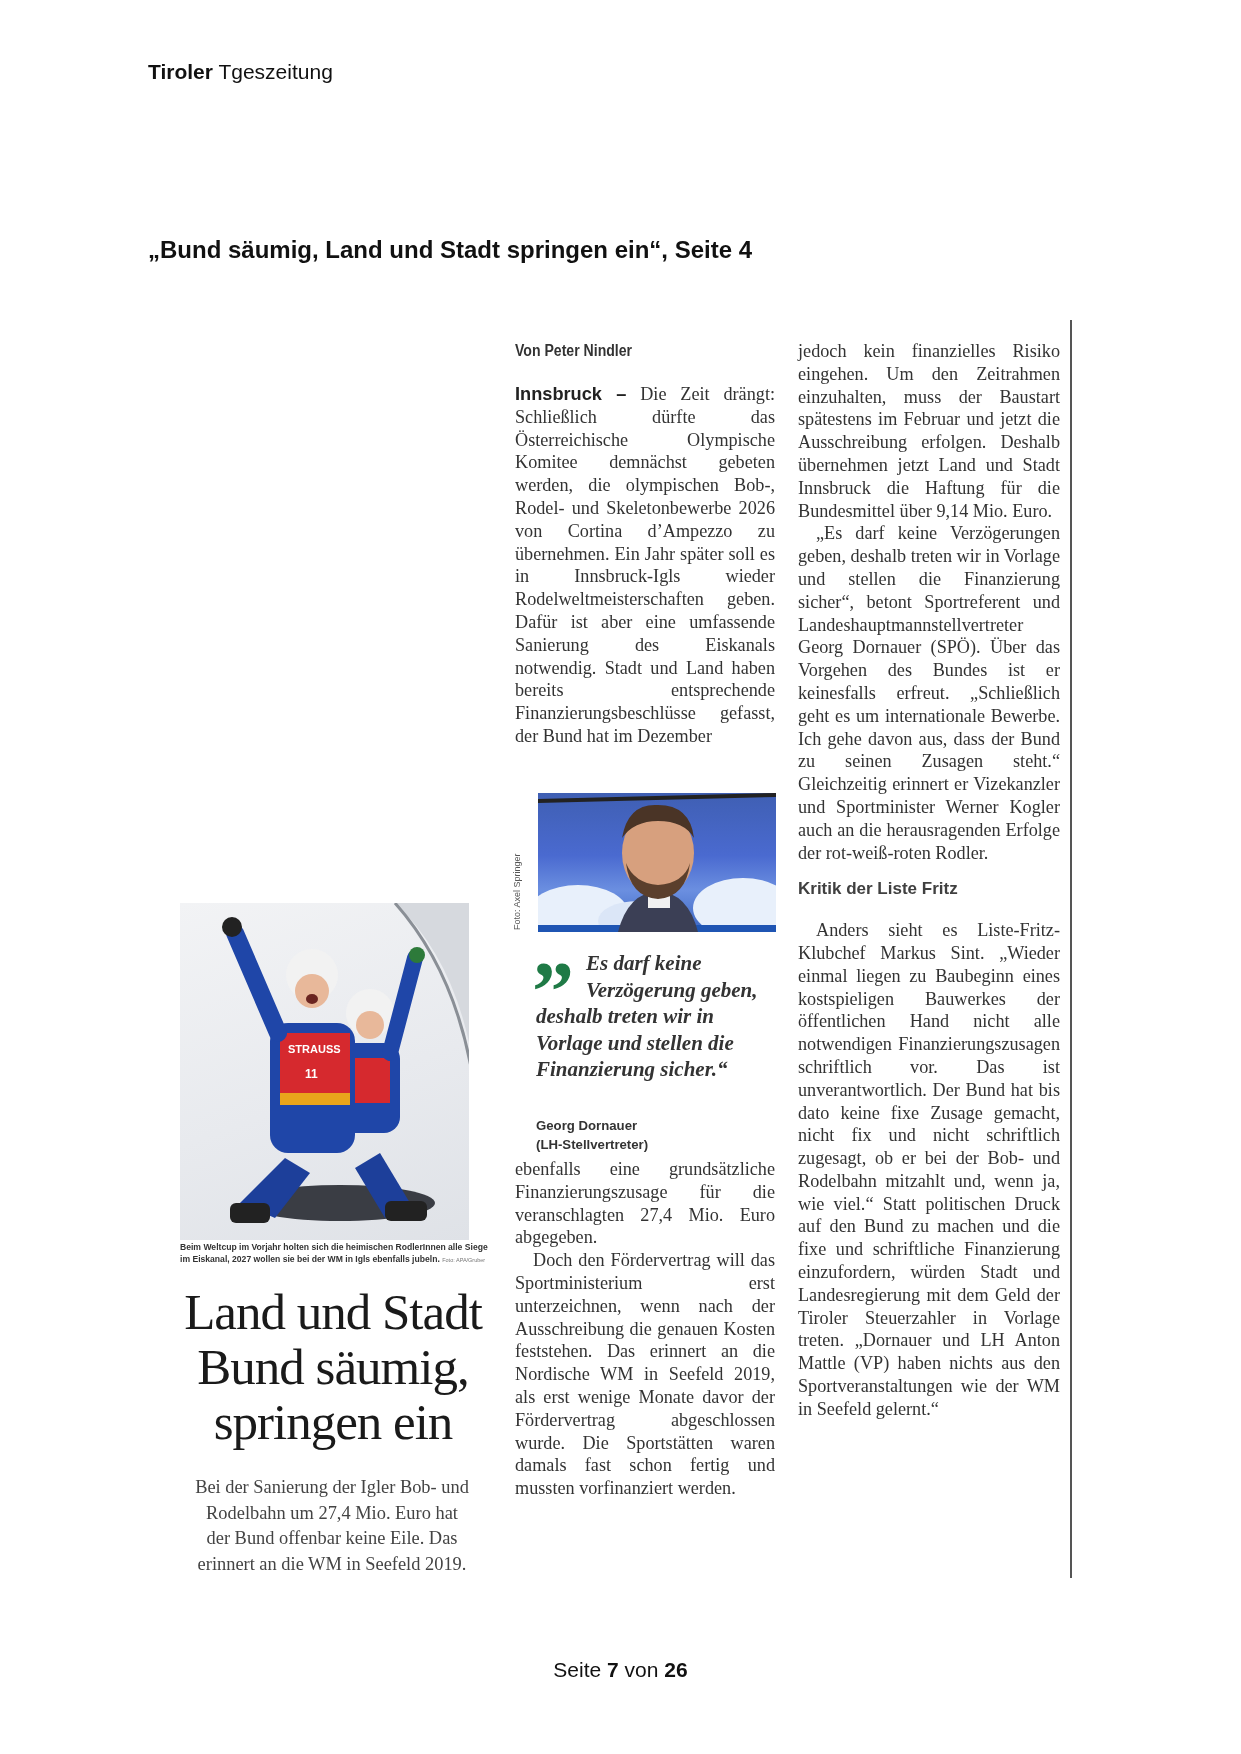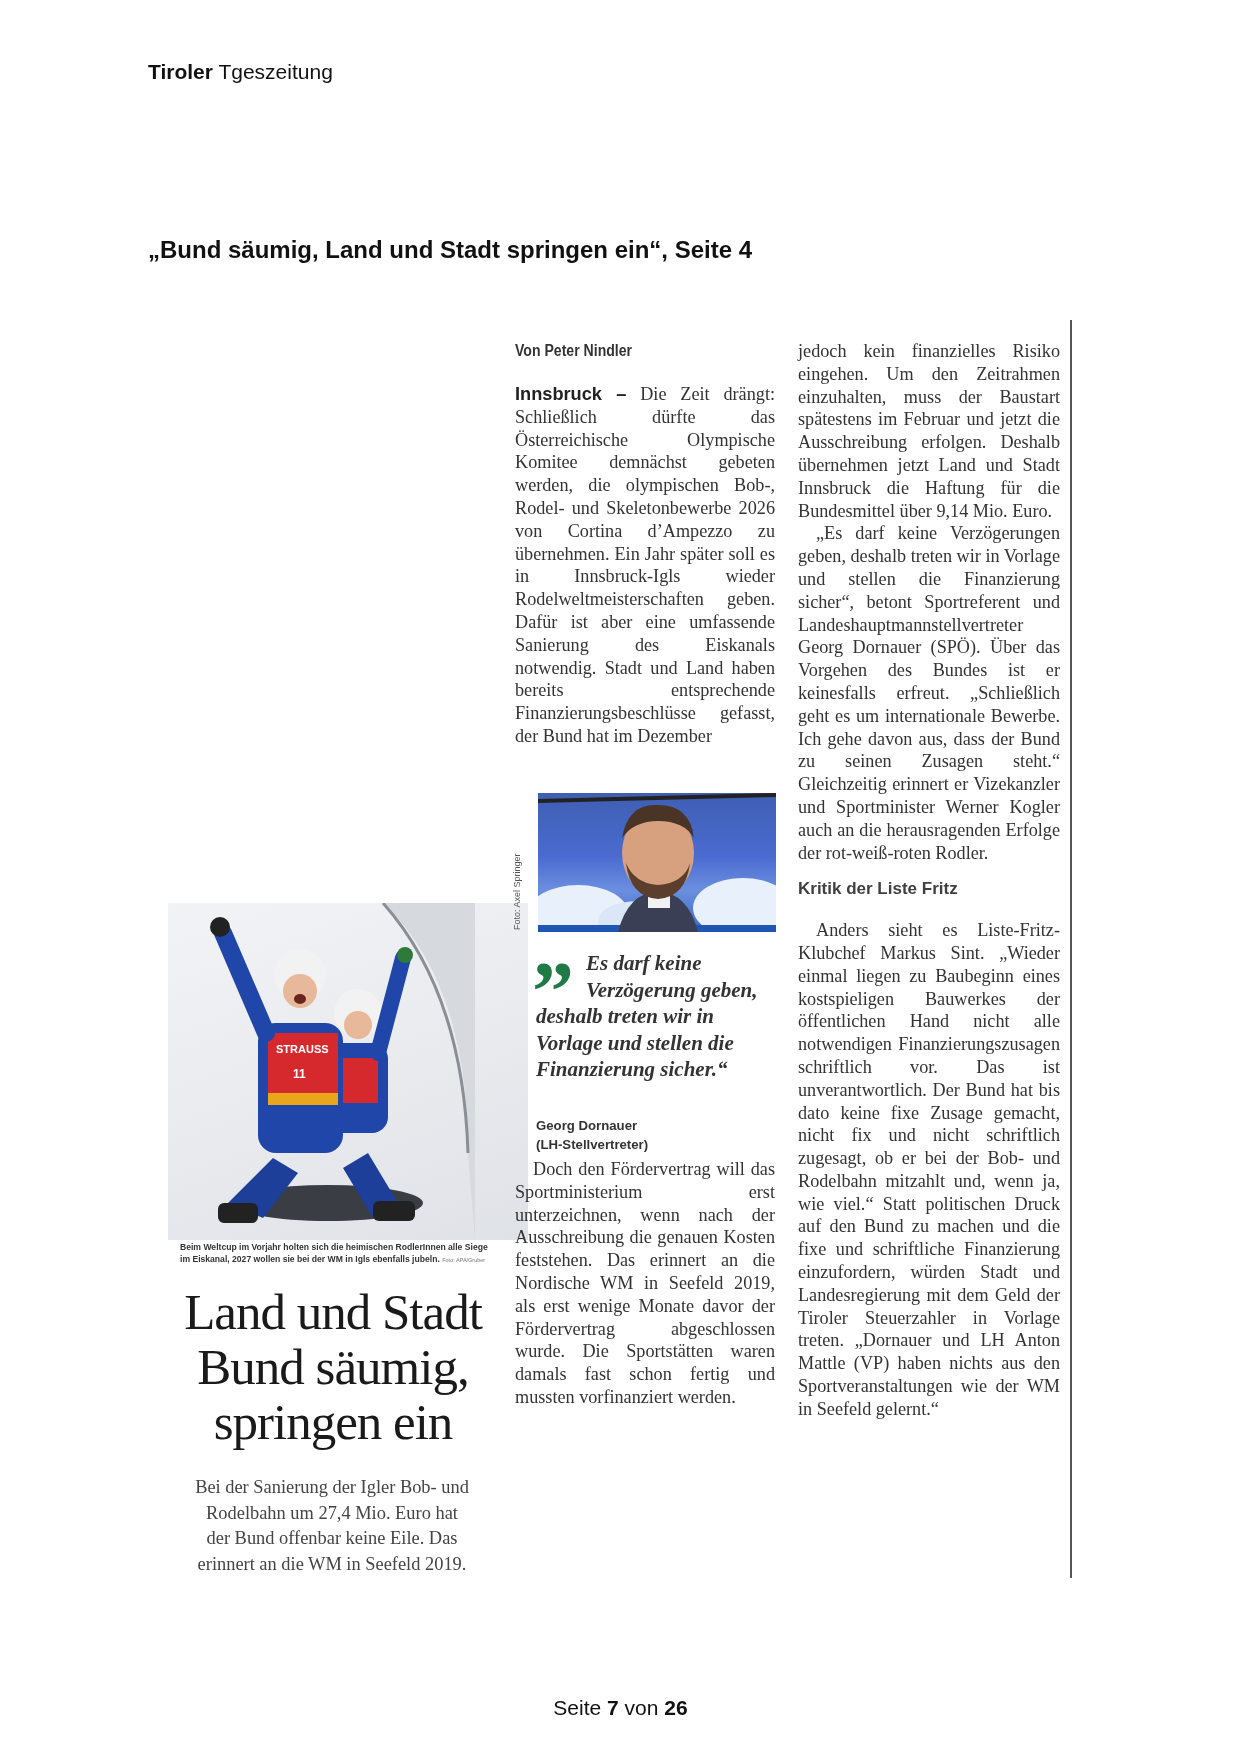--- a/index.html
+++ b/index.html
@@ -11,37 +11,37 @@
   .col { position: absolute; font-family: "Liberation Serif", serif; font-size: 18.2px; line-height: 22.8px; color: #333; text-align: justify; hyphens: manual; }
   .col p { margin: 0; }
   .col p.indent { text-indent: 18px; }
   .byline { position: absolute; left: 515px; top: 342px; font-family: "Liberation Sans", sans-serif; font-size: 16px; font-weight: bold; color: #333; transform: scaleX(0.88); transform-origin: left; }
   .dateline { font-family: "Liberation Sans", sans-serif; font-weight: bold; color: #222; }
   .subhead { font-family: Liberation Sans, sans-serif; font-weight: bold; font-size: 17px; color: #404040; margin: 14px 0 18px 0; }
 
   .vrule { position: absolute; left: 1070px; top: 320px; width: 2px; height: 1258px; background: #555; }
 
   
-  .photo-luge { left: 168px; top: 903px; width: 360px; height: 337px; background: linear-gradient(160deg, #f2f3f5 0%, #e8eaee 55%, #dfe2e7 100%); overflow: hidden; }
+  .photo-luge { left: 180px; top: 903px; width: 289px; height: 337px; background: linear-gradient(160deg, #f2f3f5 0%, #e8eaee 55%, #dfe2e7 100%); overflow: hidden; }
   .photo-portrait { left: 538px; top: 793px; width: 238px; height: 139px; background: linear-gradient(180deg, #3f5fb3 0%, #4a6ad0 45%, #6b8fe0 70%, #3b66c2 100%); overflow: hidden; }
   .photo-credit-v { left: 512px; top: 930px; font-size: 9px; color: #555; transform: rotate(-90deg); transform-origin: left top; white-space: nowrap; }
 
   .caption { left: 180px; top: 1241px; width: 310px; font-family: "Liberation Sans", sans-serif; font-size: 8.6px; line-height: 12px; font-weight: bold; color: #333; }
   .caption .credit { font-weight: normal; font-size: 5.5px; color: #777; }
 
   .headline { left: 172px; top: 1285px; width: 322px; text-align: center; font-family: "Liberation Serif", serif; font-size: 51px; line-height: 55px; color: #1a1a1a; letter-spacing: -1px; }
   .teaser { left: 176px; top: 1475px; width: 312px; text-align: center; font-family: "Liberation Serif", serif; font-size: 18.4px; line-height: 25.5px; color: #444; }
 
   
   .pq-mark { left: 532px; top: 957px; font-family: "Liberation Serif", serif; font-size: 84px; line-height: 70px; font-weight: bold; color: #1f7a46; }
   .pq-text { left: 536px; top: 950px; width: 248px; font-family: "Liberation Serif", serif; font-style: italic; font-weight: bold; font-size: 21px; line-height: 26.6px; color: #333; }
   .pq-text .l1, .pq-text .l2 { padding-left: 50px; display: block; }
   .pq-author { left: 536px; top: 1100px; font-family: "Liberation Sans", sans-serif; font-weight: bold; font-size: 13.2px; line-height: 19px; color: #333; margin-top: 16px; }
 
-  .footer { left: 0; width: 1241px; top: 1658px; text-align: center; font-size: 21px; color: #111; margin-top: 38px; }
+  .footer { left: 0; width: 1241px; top: 1658px; text-align: center; font-size: 21px; color: #111; }
   .footer b { font-weight: bold; }
 </style>
 </head>
 <body>
 
 <div class="abs masthead"><b>Tiroler</b><span> Tgeszeitung</span></div>
 
 <div class="abs page-heading">„Bund säumig, Land und Stadt springen ein“, Seite 4</div>
 
 <div class="abs photo-luge">
@@ -123,20 +123,21 @@
   <span style="display:block">deshalb treten wir in</span>
   <span style="display:block">Vorlage und stellen die</span>
   <span style="display:block">Finanzierung sicher.“</span>
 </div>
 <div class="abs pq-author">
   <div>Georg Dornauer</div>
   <div>(LH-Stellvertreter)</div>
 </div>
 
 <div class="col" style="left:515px; top:1158px; width:260px;">
+  <p>ebenfalls eine grundsätzliche Finanzierungszusage für die veranschlagten 27,4 Mio. Euro abgegeben.</p>
   <p class="indent">Doch den Fördervertrag will das Sportministerium erst unterzeichnen, wenn nach der Ausschreibung die genauen Kosten feststehen. Das erinnert an die Nordische WM in Seefeld 2019, als erst wenige Monate davor der Fördervertrag abgeschlossen wurde. Die Sportstätten waren damals fast schon fertig und mussten vorfinanziert werden.</p>
 </div>
 
 <div class="col" style="left:798px; top:340px; width:262px;">
   <p>jedoch kein finanzielles Risiko eingehen. Um den Zeitrahmen einzuhalten, muss der Baustart spätestens im Februar und jetzt die Ausschreibung erfolgen. Deshalb übernehmen jetzt Land und Stadt Innsbruck die Haftung für die Bundesmittel über 9,14 Mio. Euro.</p>
   <p class="indent">„Es darf keine Verzögerungen geben, deshalb treten wir in Vorlage und stellen die Finanzierung sicher“, betont Sportreferent und Landeshauptmannstellvertreter Georg Dornauer (SPÖ). Über das Vorgehen des Bundes ist er keinesfalls erfreut. „Schließlich geht es um internationale Bewerbe. Ich gehe davon aus, dass der Bund zu seinen Zusagen steht.“ Gleichzeitig erinnert er Vizekanzler und Sportminister Werner Kogler auch an die herausragenden Erfolge der rot-weiß-roten Rodler.</p>
   <div class="subhead">Kritik der Liste Fritz</div>
   <p class="indent">Anders sieht es Liste-Fritz-Klubchef Markus Sint. „Wieder einmal liegen zu Baubeginn eines kostspieligen Bauwerkes der öffentlichen Hand nicht alle notwendigen Finanzierungszusagen schriftlich vor. Das ist unverantwortlich. Der Bund hat bis dato keine fixe Zusage gemacht, nicht fix und nicht schriftlich zugesagt, ob er bei der Bob- und Rodelbahn mitzahlt und, wenn ja, wie viel.“ Statt politischen Druck auf den Bund zu machen und die fixe und schriftliche Finanzierung einzufordern, würden Stadt und Landesregierung mit dem Geld der Tiroler Steuerzahler in Vorlage treten. „Dornauer und LH Anton Mattle (VP) haben nichts aus den Sportveranstaltungen wie der WM in Seefeld gelernt.“</p>
 </div>
 

